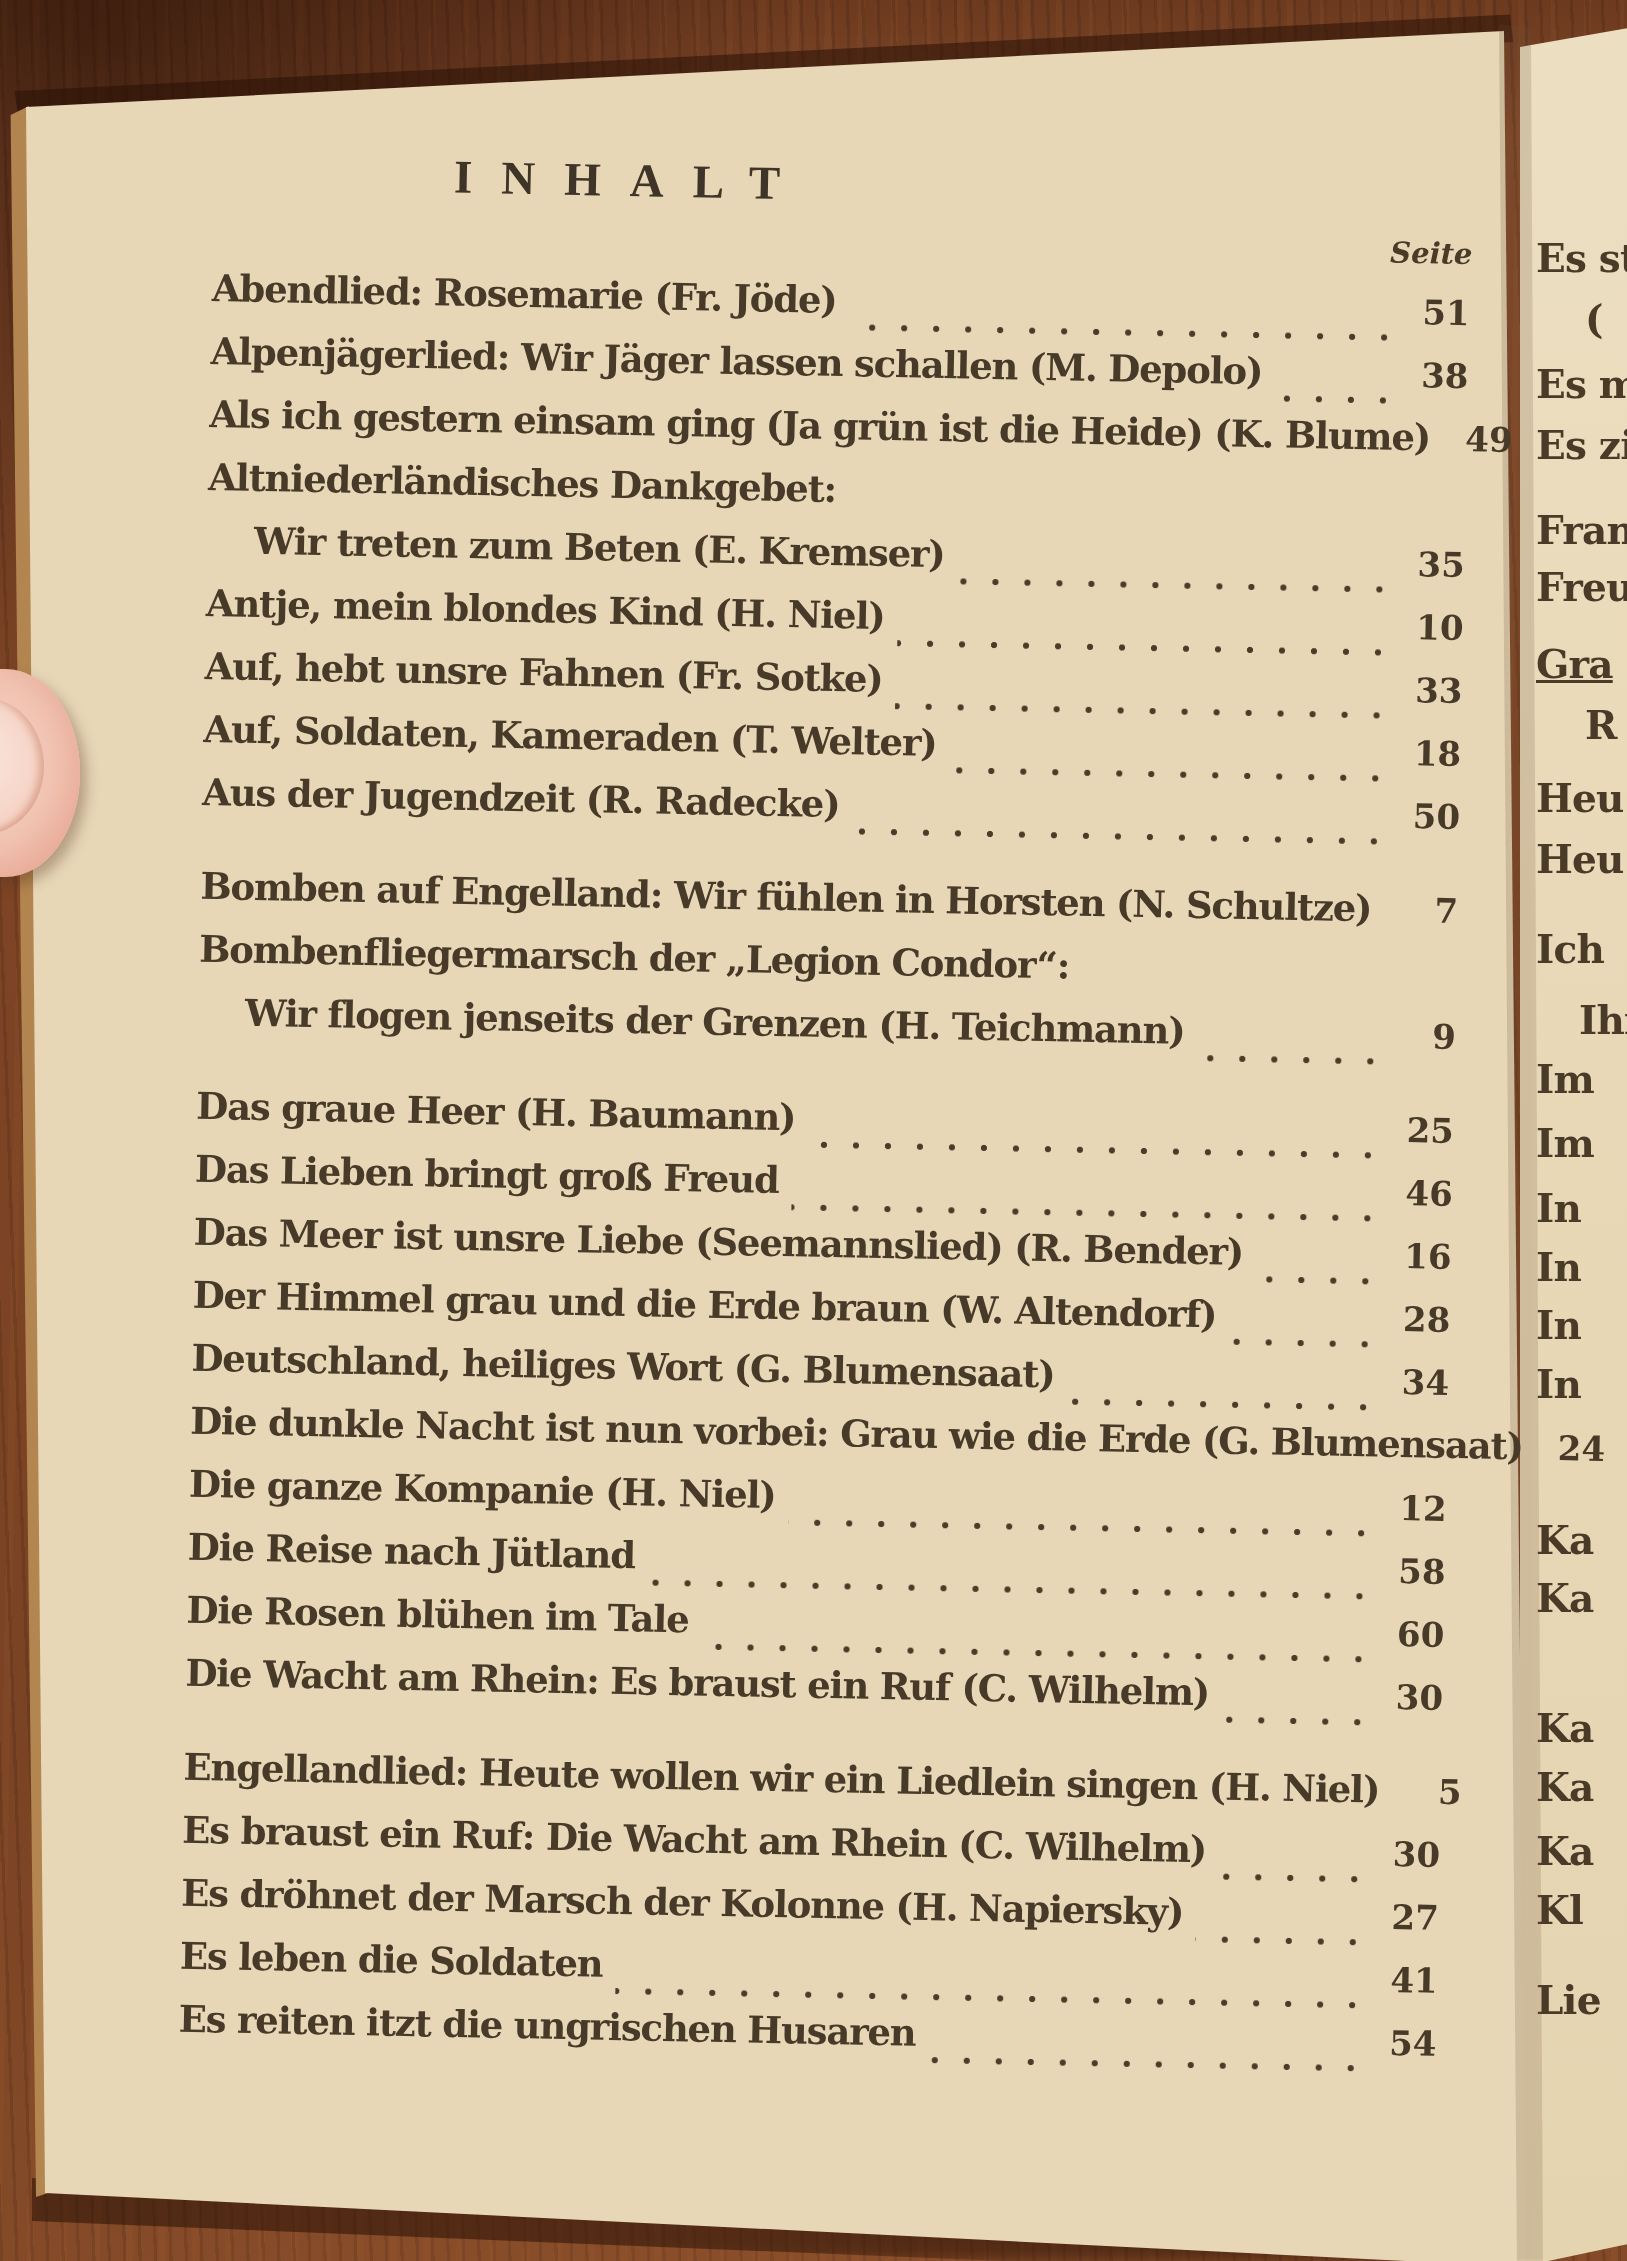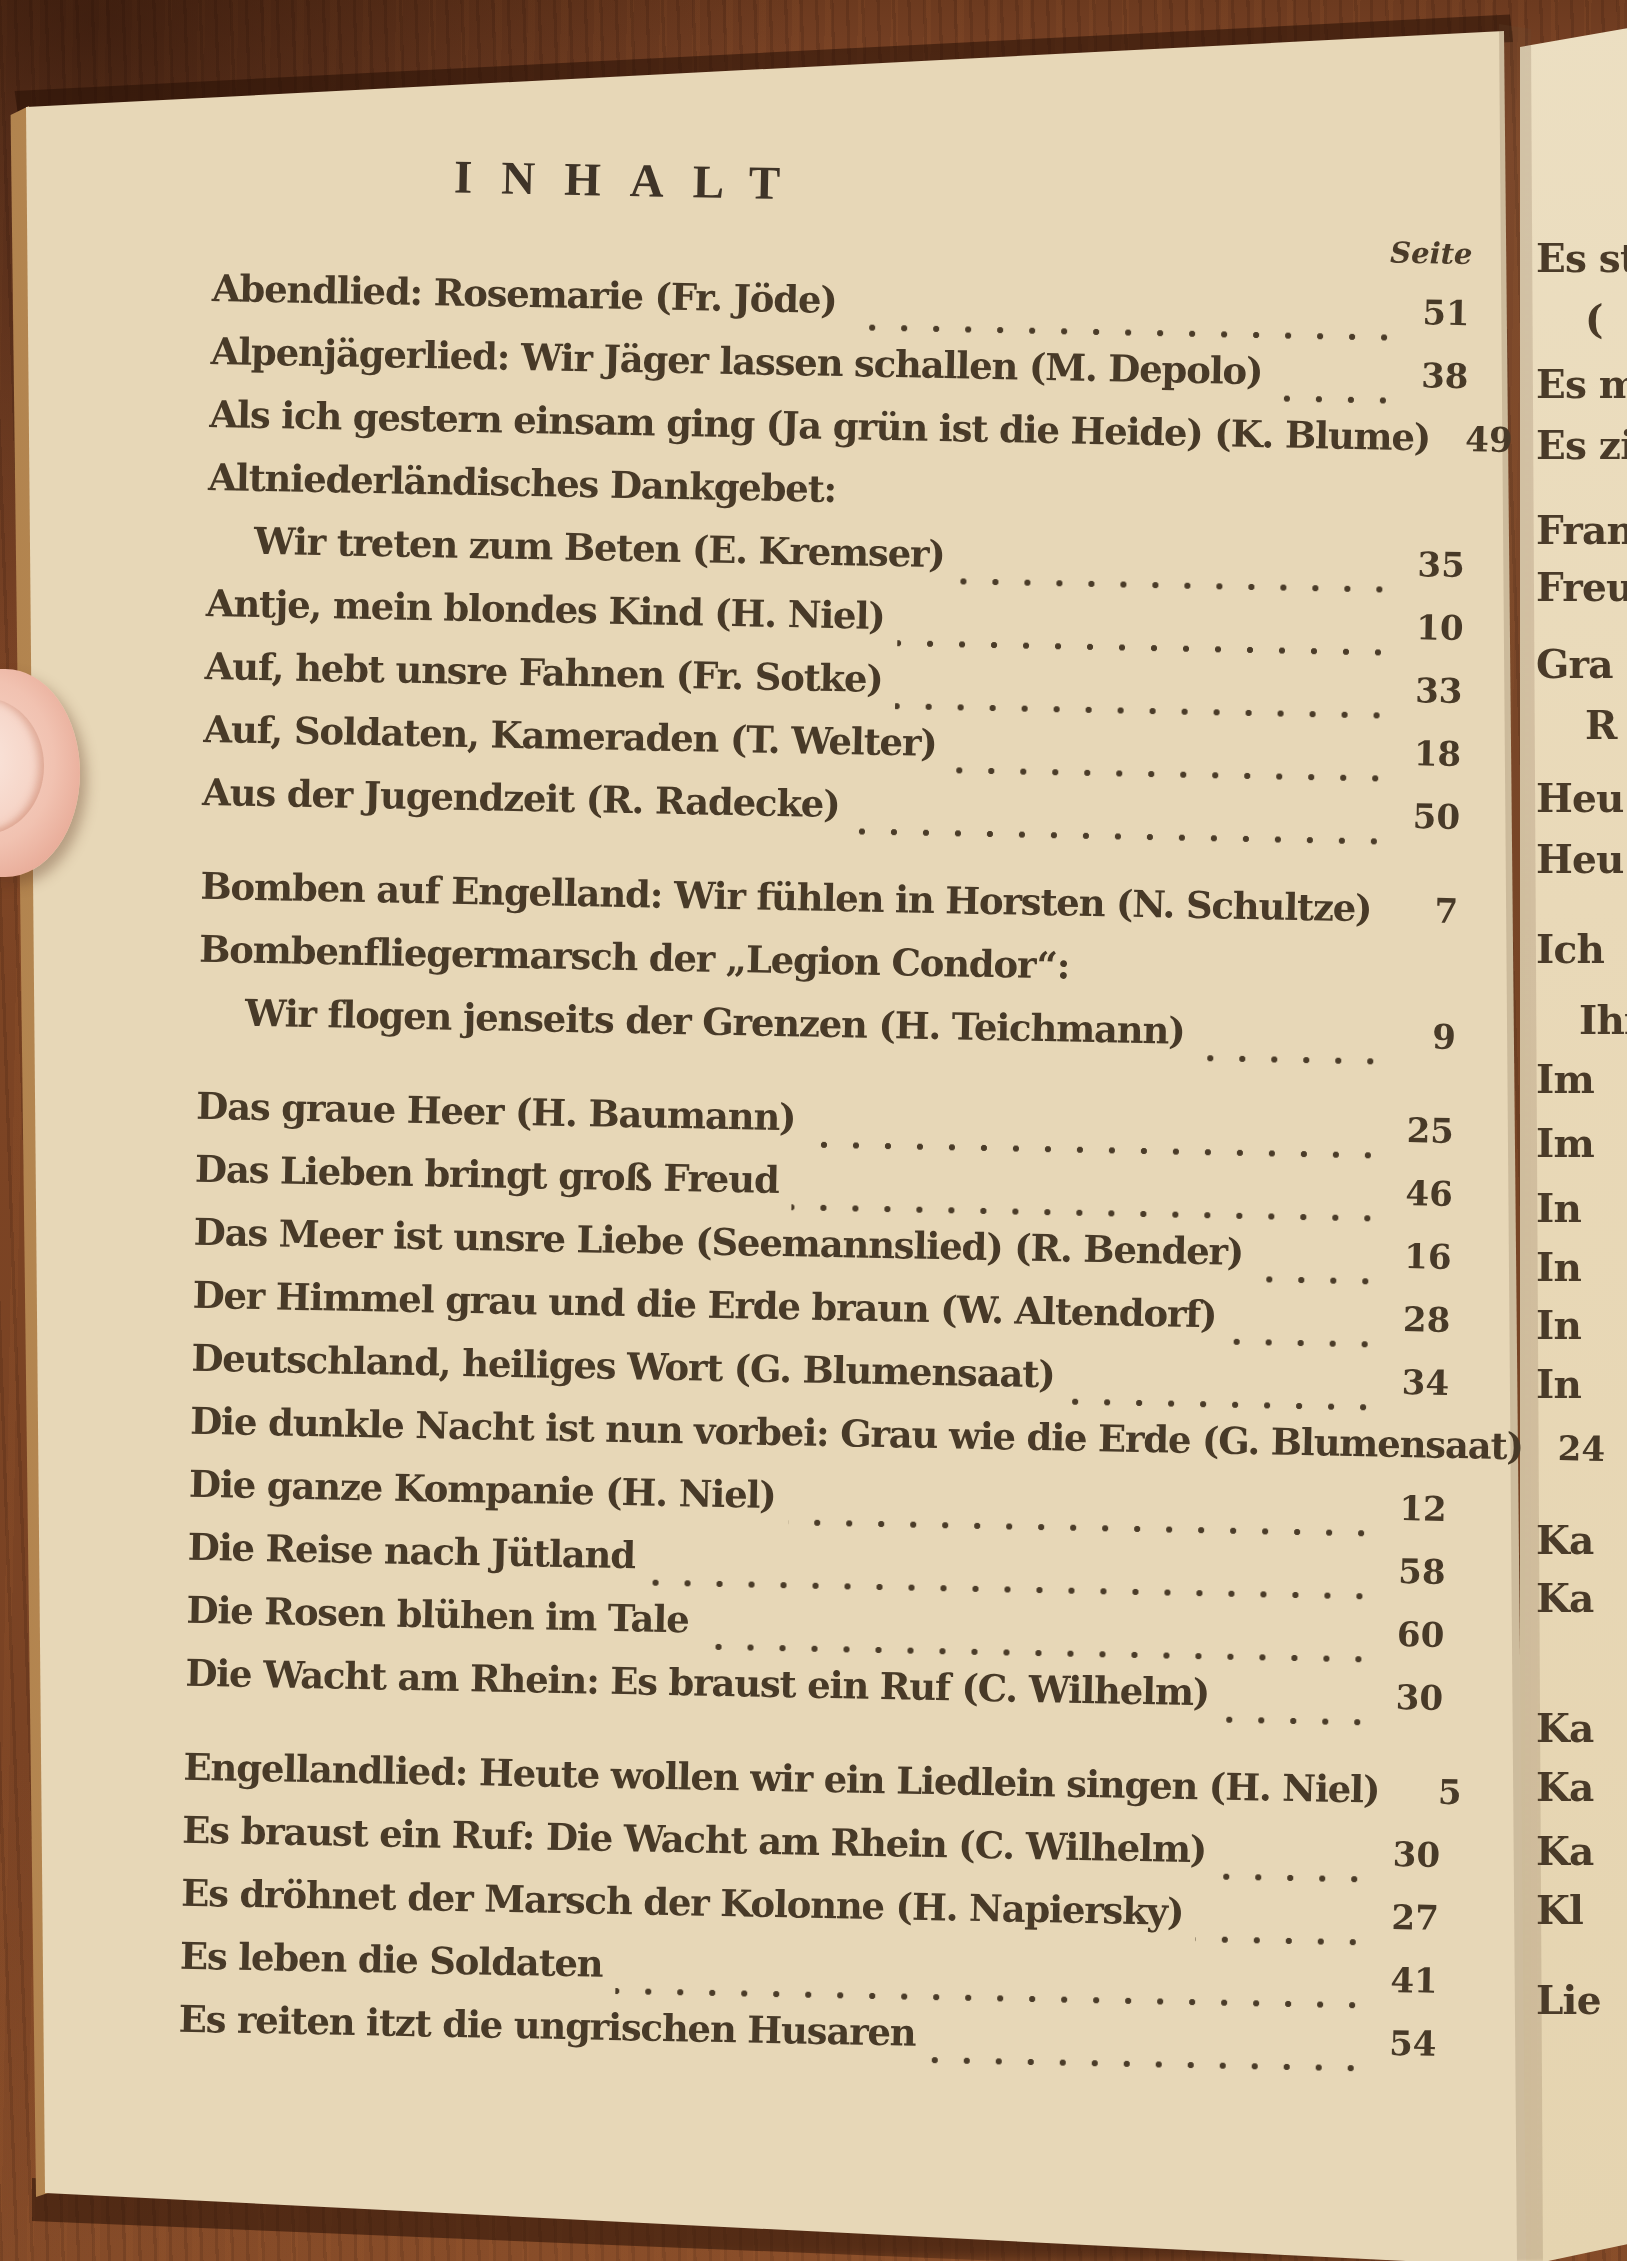--- a/index.html
+++ b/index.html
@@ -109,21 +109,21 @@
   <div class="layer page-stack"></div>
 
   <div class="layer next-page">
 
   <span class="fragment" style="left: 1536px; top: 235px;">Es st</span>
       <span class="fragment" style="left: 1585px; top: 296px;">(</span>
       <span class="fragment" style="left: 1536px; top: 361px;">Es m</span>
       <span class="fragment" style="left: 1536px; top: 422px;">Es zi</span>
       <span class="fragment" style="left: 1536px; top: 507px;">Fran</span>
       <span class="fragment" style="left: 1536px; top: 564px;">Freu</span>
-      <span class="fragment" style="left: 1536px; top: 641px;">Gra</span>
+      <span class="fragment" style="left: 1536px; top: 641px; text-decoration: underline;">Gra</span>
       <span class="fragment" style="left: 1585px; top: 702px;">R</span>
       <span class="fragment" style="left: 1536px; top: 775px;">Heu</span>
       <span class="fragment" style="left: 1536px; top: 836px;">Heu</span>
       <span class="fragment" style="left: 1536px; top: 926px;">Ich</span>
       <span class="fragment" style="left: 1536px; top: 997px; margin-left: 43px;">Ihr</span>
       <span class="fragment" style="left: 1536px; top: 1056px;">Im</span>
       <span class="fragment" style="left: 1536px; top: 1120px;">Im</span>
       <span class="fragment" style="left: 1536px; top: 1185px;">In</span>
       <span class="fragment" style="left: 1536px; top: 1244px;">In</span>
       <span class="fragment" style="left: 1536px; top: 1302px;">In</span>

